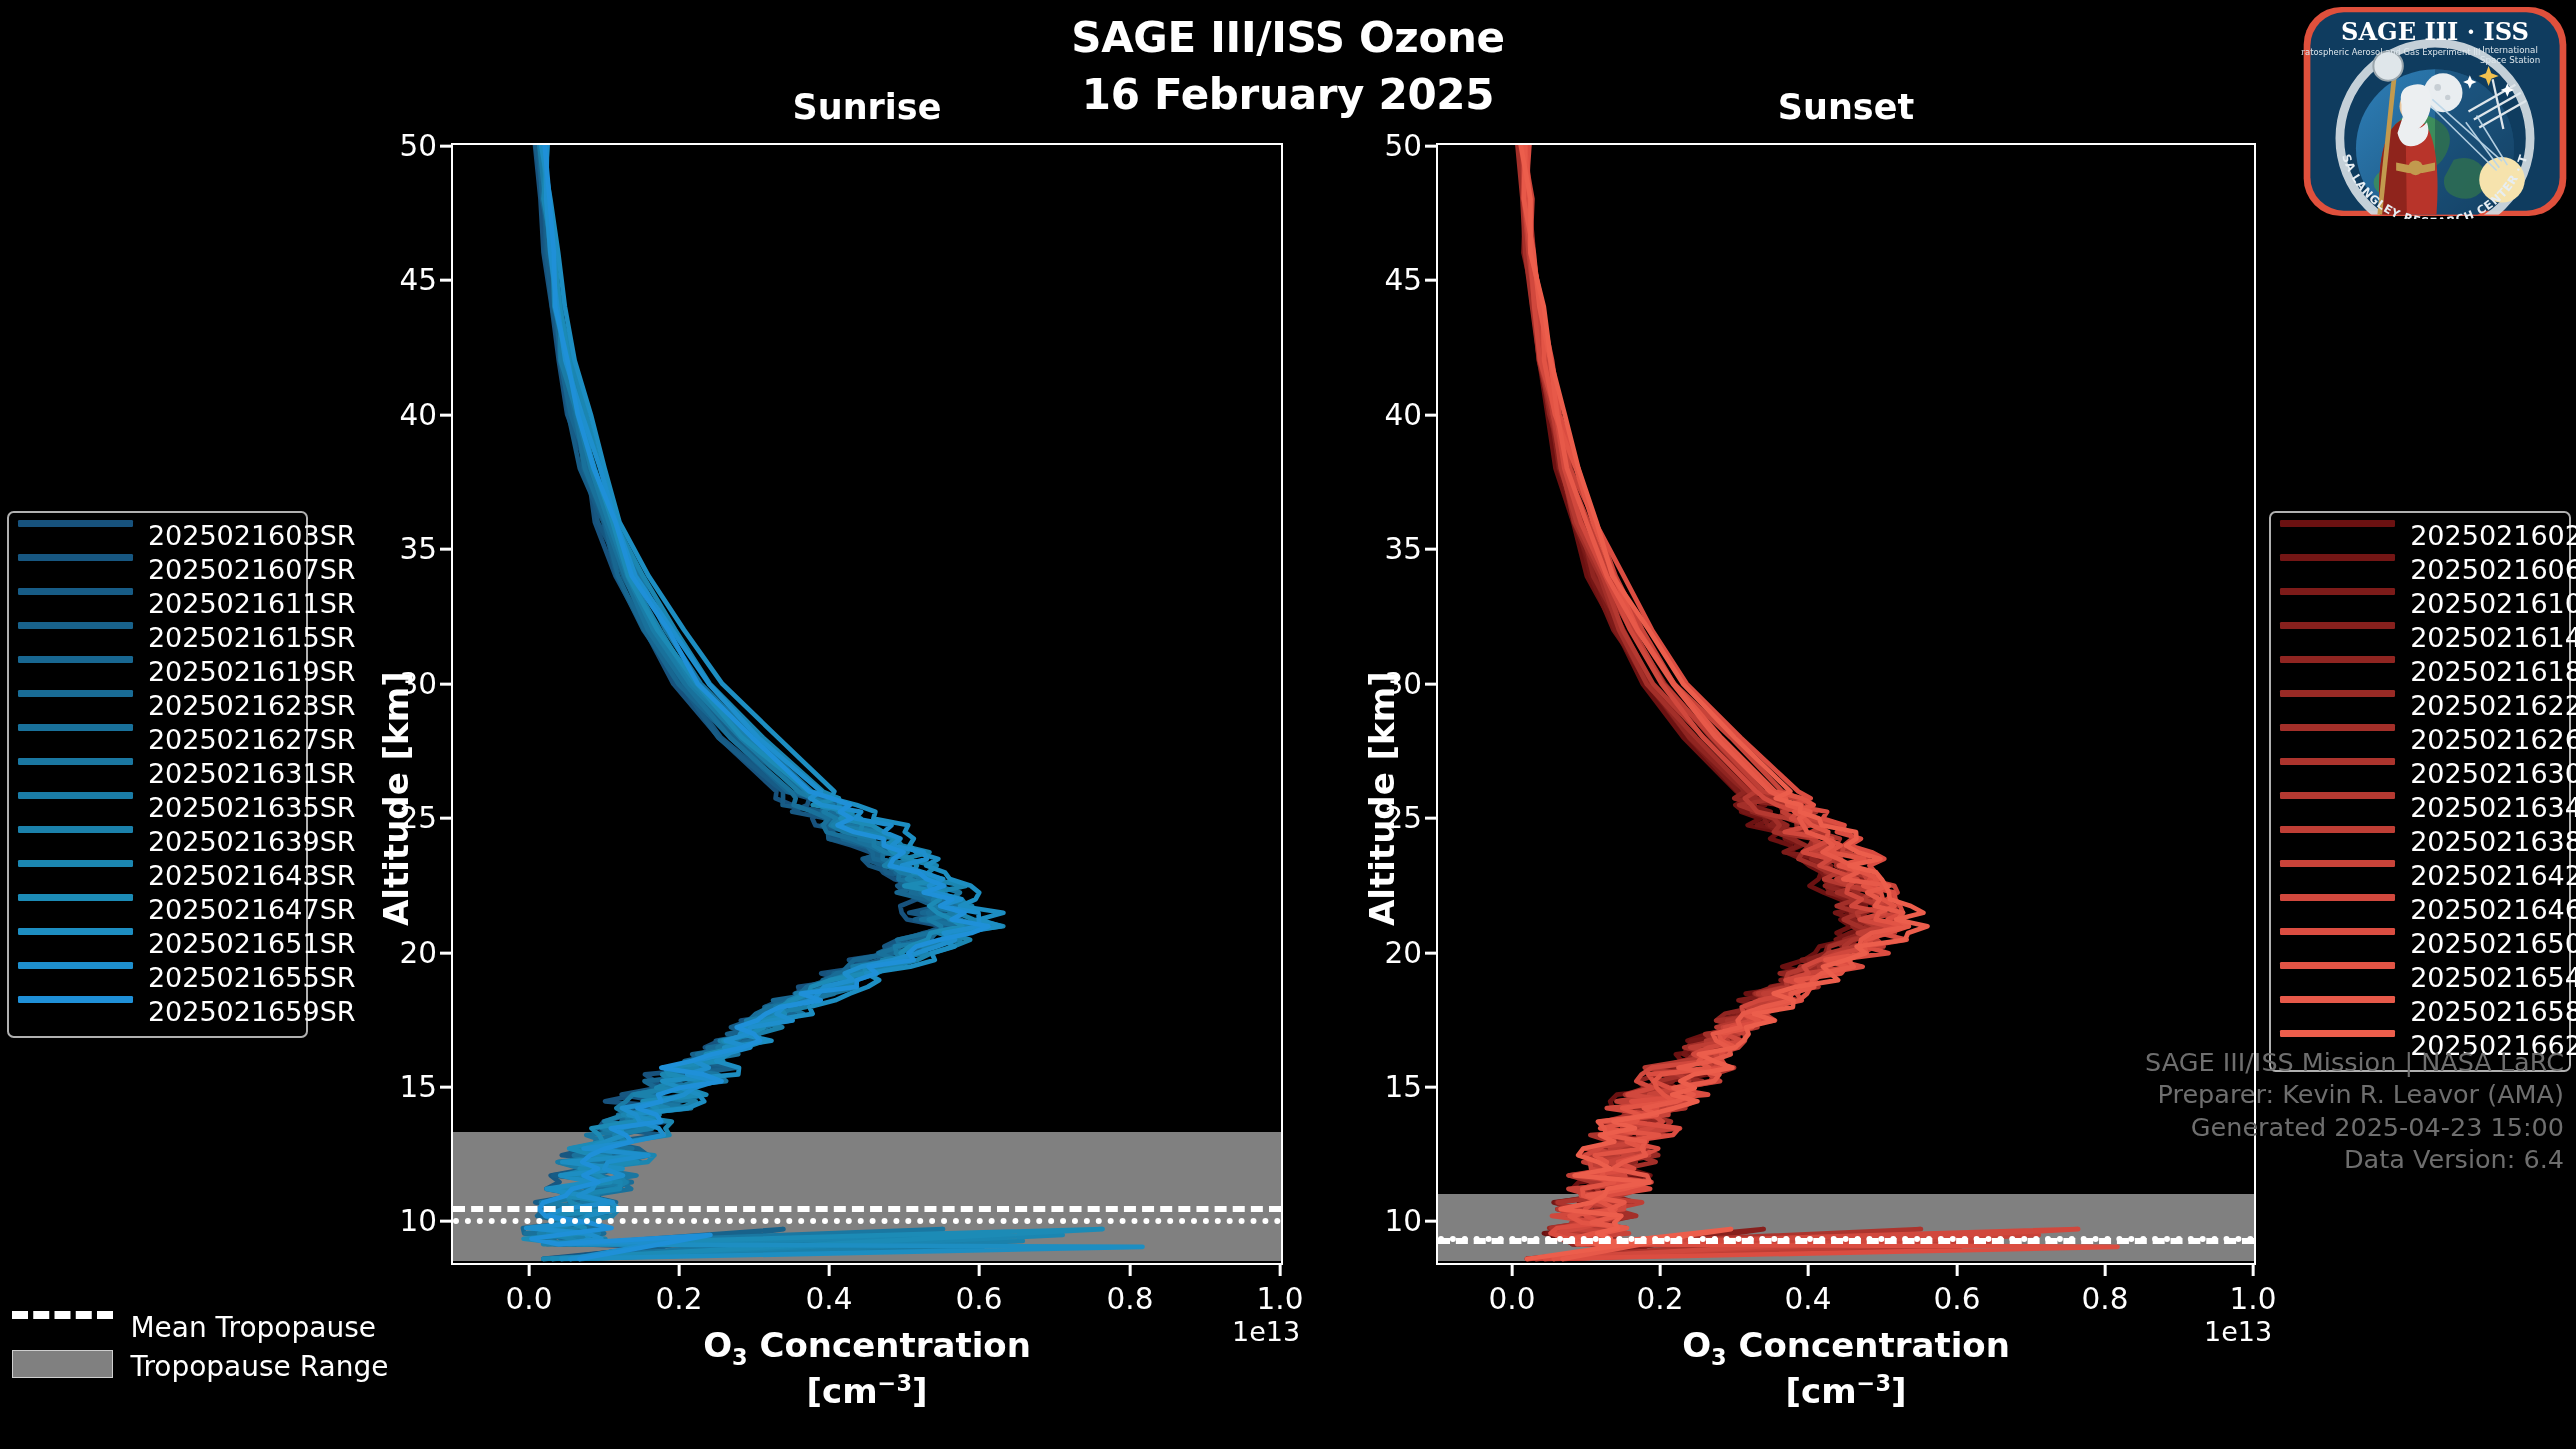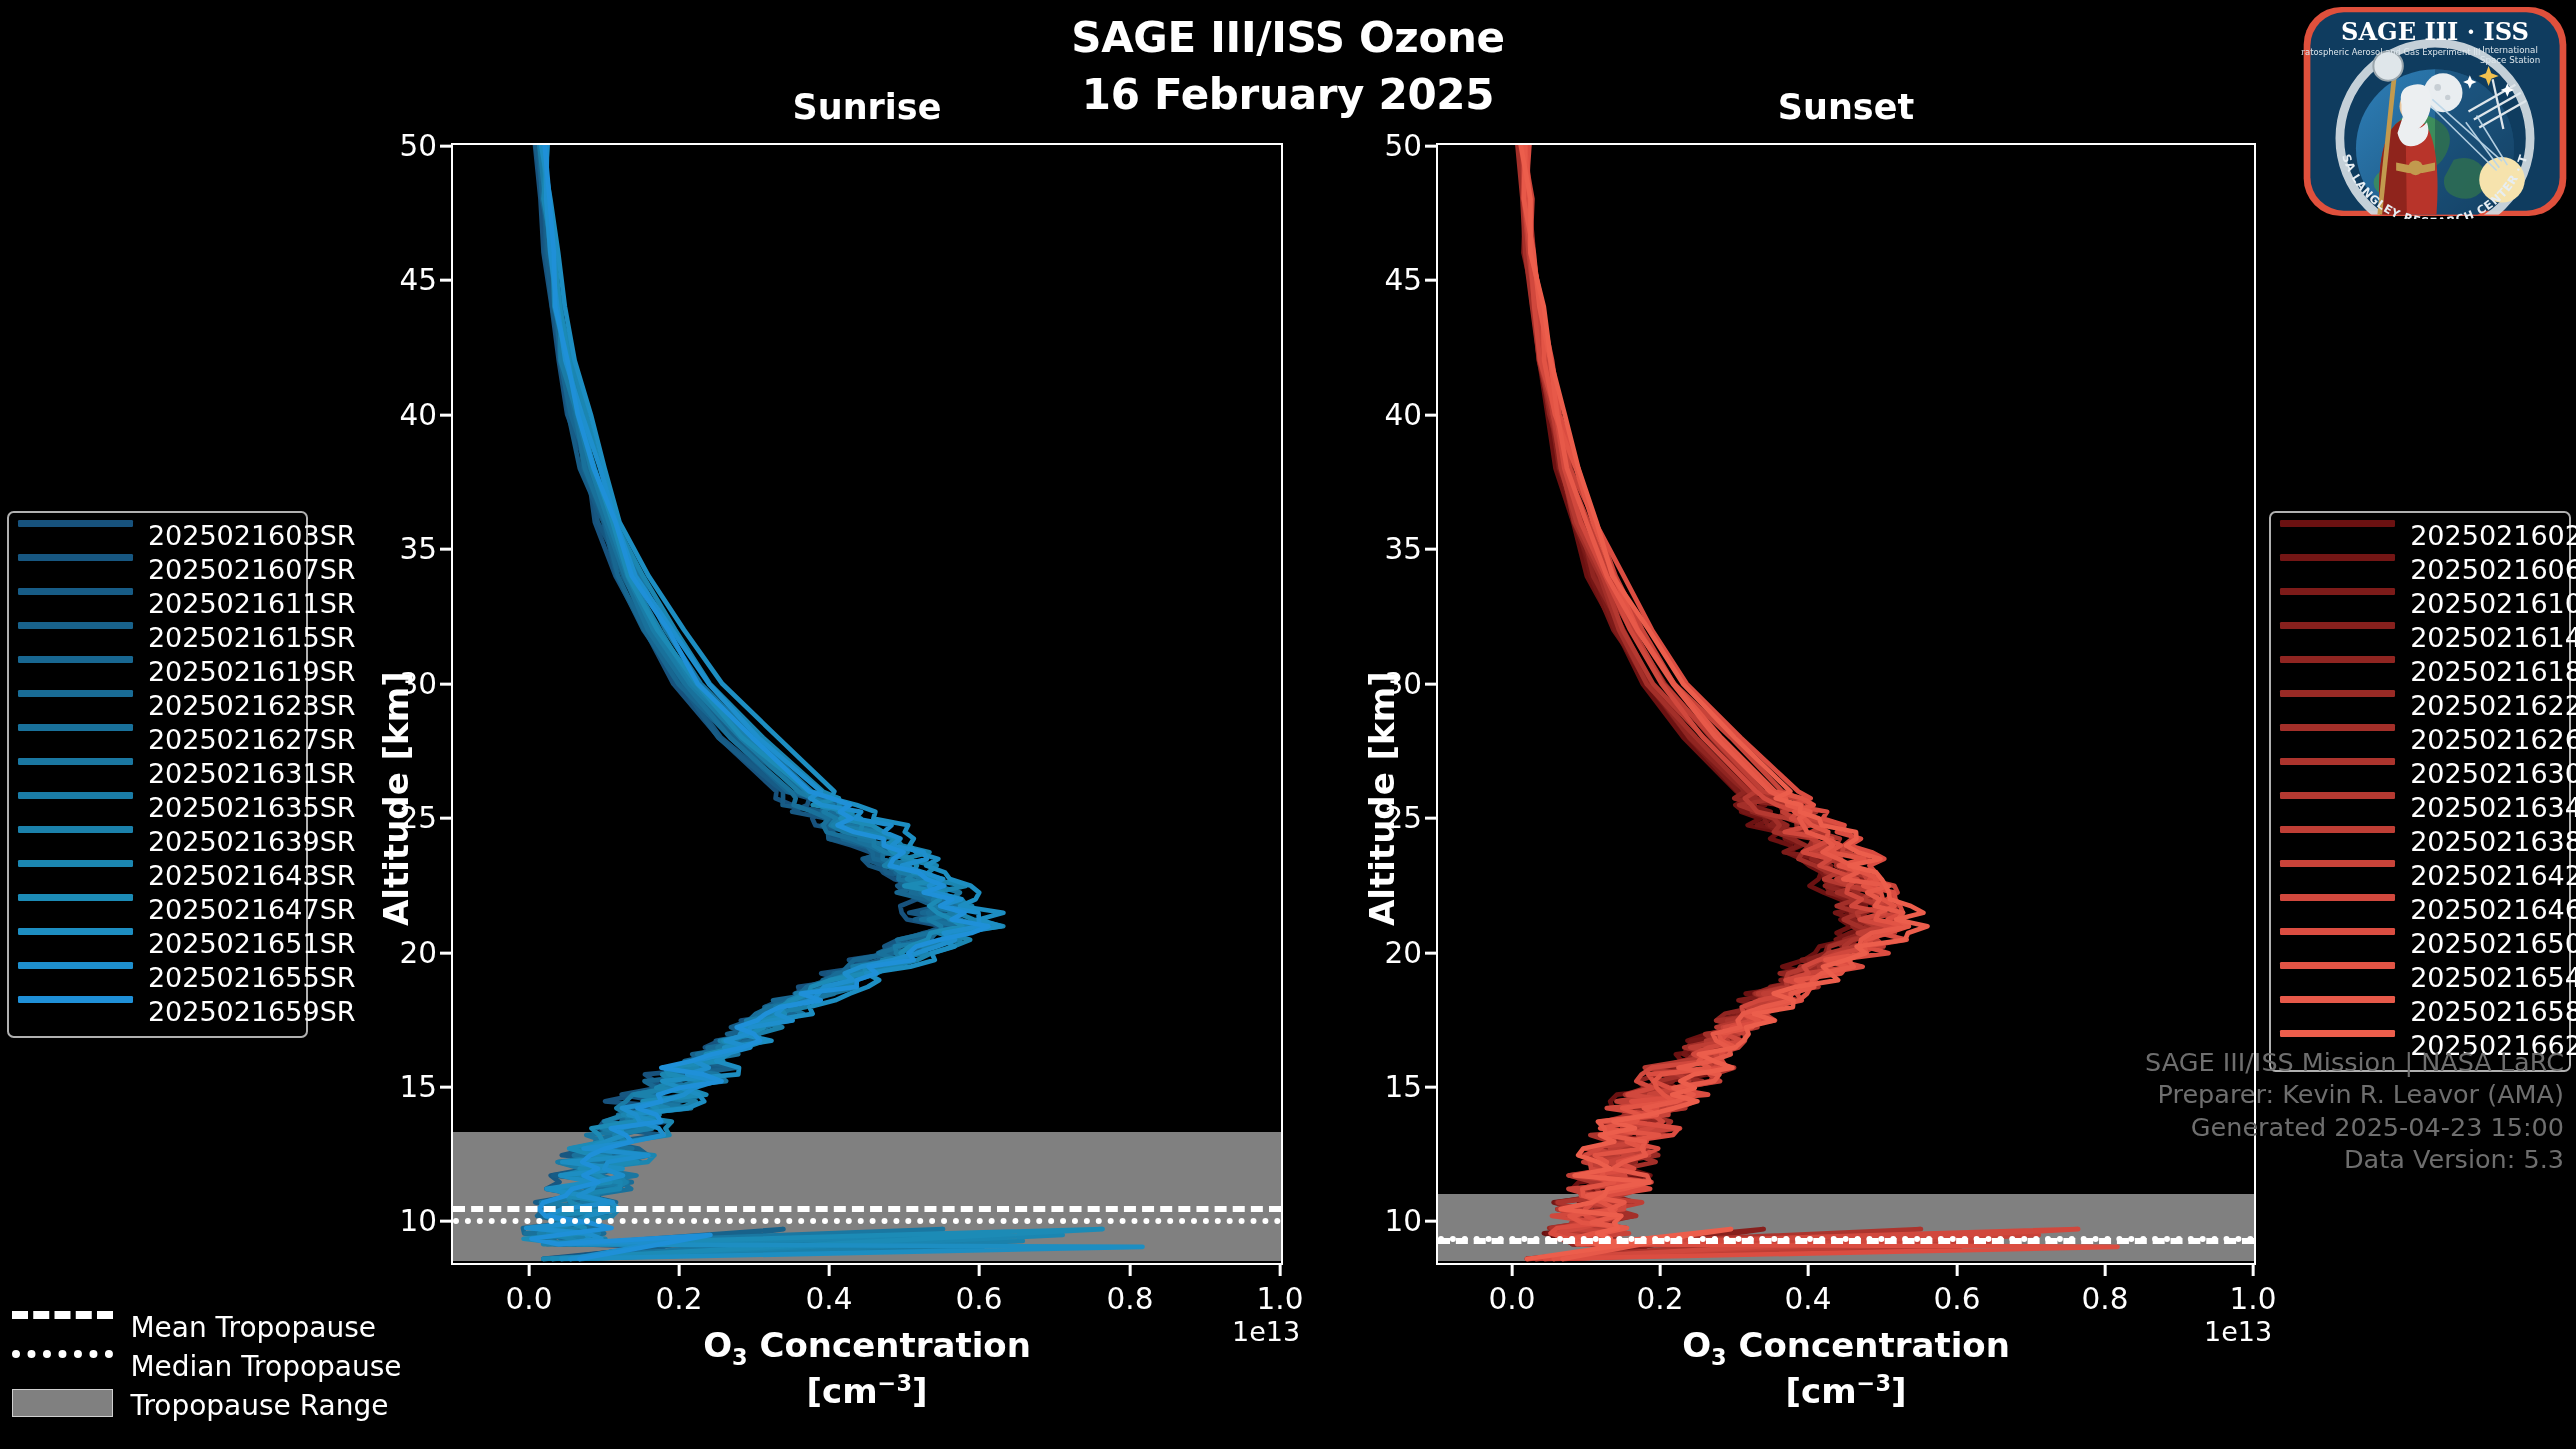--- a/index.html
+++ b/index.html
@@ -406,37 +406,31 @@
 
   <div id="tropo-key">
       <div class="key-row">
         <div class="key-mark">
           <div class="key-dash"></div>
         </div>
         <div class="key-text">Mean Tropopause</div>
       </div>
       <div class="key-row">
         <div class="key-mark">
-          <div class="key-dot"></div>
-        </div>
-        <div class="key-text">Median Tropopause</div>
-      </div>
-      <div class="key-row">
-        <div class="key-mark">
           <div class="key-patch"></div>
         </div>
         <div class="key-text">Tropopause Range</div>
       </div>
     </div>
 
   <div id="credits">
       <div>SAGE III/ISS Mission | NASA LaRC</div>
       <div>Preparer: Kevin R. Leavor (AMA)</div>
       <div>Generated 2025-04-23 15:00</div>
-      <div>Data Version: 5.3</div>
+      <div>Data Version: 6.4</div>
     </div>
 
   <div id="logo">
     <svg viewBox="0 0 400 320" width="268" height="215" aria-hidden="true">
       <defs>
         <clipPath id="patchClip">
           <path d="M60 6 H340 a54 54 0 0 1 54 54 V260 a54 54 0 0 1 -54 54 H60 a54 54 0 0 1 -54 -54 V60 a54 54 0 0 1 54 -54 Z"></path>
         </clipPath>
         <linearGradient id="earthGrad" x1="0" y1="0" x2="1" y2="1">
           <stop offset="0%" stop-color="#2e7fb8"></stop>

